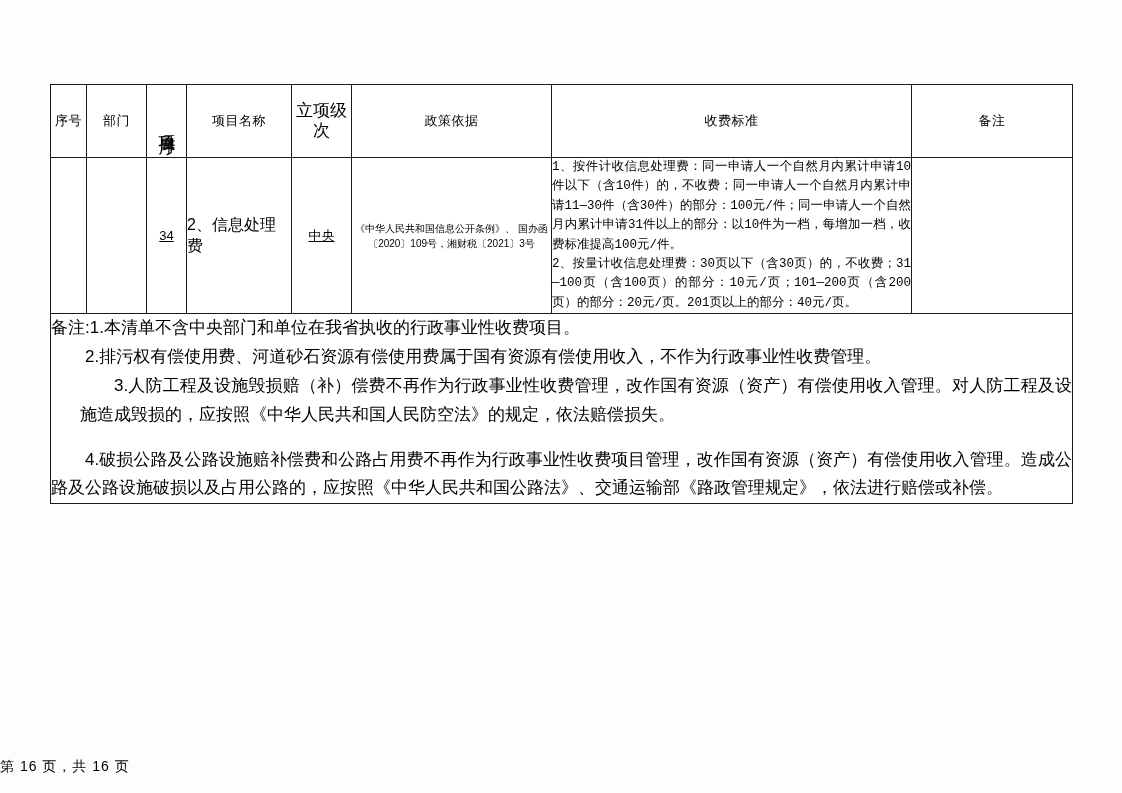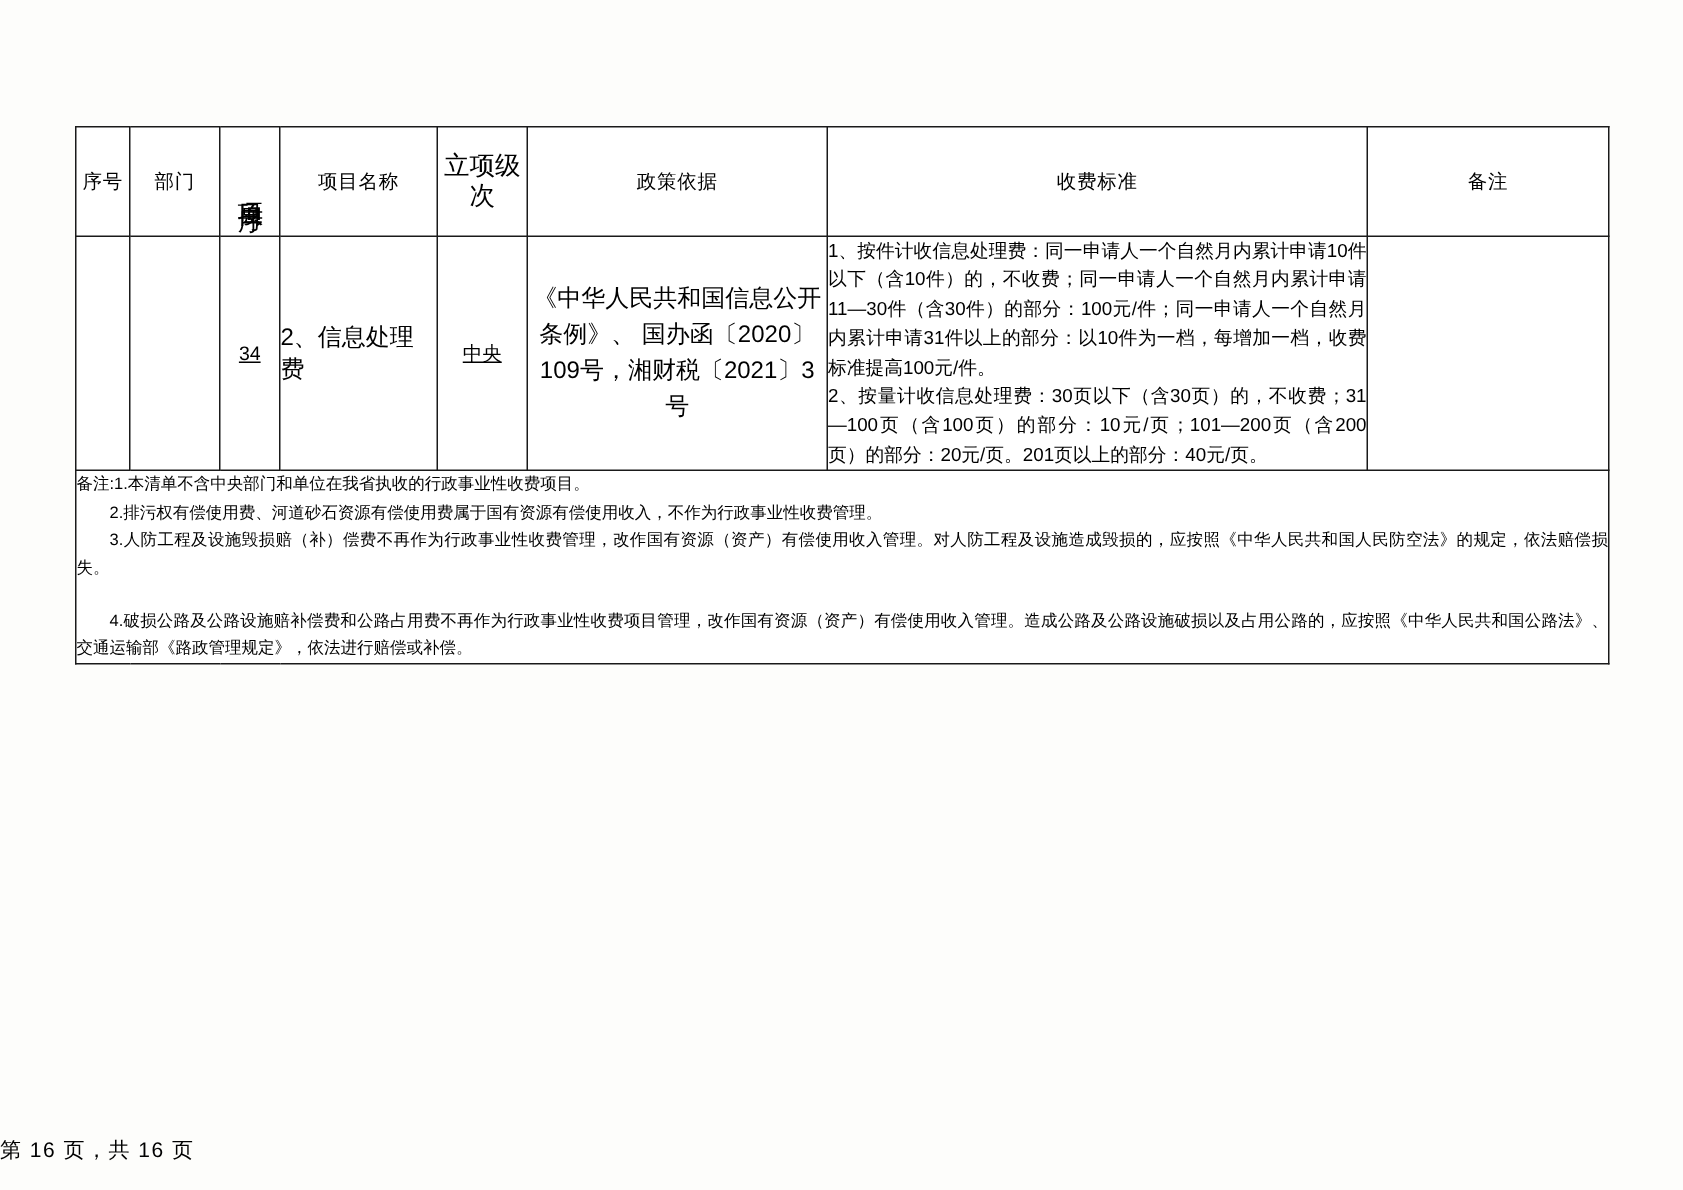--- a/index.html
+++ b/index.html
@@ -69,40 +69,41 @@
     font-size: 13px;
     vertical-align: middle;
     text-decoration: underline;
   }
   .c-itemname {
     font-size: 16px;
     padding-left: 4px;
     vertical-align: middle;
   }
   .c-policy {
-    font-size: 16px;
+    font-size: 10px;
     line-height: 1.5;
     text-align: center;
     padding: 4px 8px;
     vertical-align: middle;
   }
   .c-standard {
     font-size: 12.5px;
     line-height: 1.55;
     text-align: justify;
     padding: 6px 8px;
     vertical-align: middle;
   }
   .c-standard p {
     margin: 0;
     text-indent: 0;
+    font-family: Liberation Mono, monospace;
   }
   .notes-cell {
     padding: 8px 10px 12px 10px;
-    font-size: 11px;
+    font-size: 17px;
     line-height: 1.7;
     text-align: justify;
   }
   .notes-cell p {
     margin: 0;
   }
   .note-indent {
     text-indent: 0;
   }
   .footer {
@@ -167,21 +168,21 @@
           <td class="c-standard">
             <p>1、按件计收信息处理费：同一申请人一个自然月内累计申请10件以下（含10件）的，不收费；同一申请人一个自然月内累计申请11—30件（含30件）的部分：100元/件；同一申请人一个自然月内累计申请31件以上的部分：以10件为一档，每增加一档，收费标准提高100元/件。</p>
             <p>2、按量计收信息处理费：30页以下（含30页）的，不收费；31—100页（含100页）的部分：10元/页；101—200页（含200页）的部分：20元/页。201页以上的部分：40元/页。</p>
           </td>
           <td class="c-center"></td>
         </tr>
         <tr>
           <td class="notes-cell" colspan="8">
             <p>备注:1.本清单不含中央部门和单位在我省执收的行政事业性收费项目。</p>
             <p class="note-indent" style="text-indent:2em;">2.排污权有偿使用费、河道砂石资源有偿使用费属于国有资源有偿使用收入，不作为行政事业性收费管理。</p>
-            <p class="note-indent" style="text-indent:2em;">3.人防工程及设施毁损赔（补）偿费不再作为行政事业性收费管理，改作国有资源（资产）有偿使用收入管理。对人防工程及设施造成毁损的，应按照《中华人民共和国人民防空法》的规定，依法赔偿损失。</p>
+            <p class="note-indent" style="text-indent:2em;margin-left:29px;">3.人防工程及设施毁损赔（补）偿费不再作为行政事业性收费管理，改作国有资源（资产）有偿使用收入管理。对人防工程及设施造成毁损的，应按照《中华人民共和国人民防空法》的规定，依法赔偿损失。</p>
             <p class="note-indent" style="text-indent:2em;margin-top:16px;">4.破损公路及公路设施赔补偿费和公路占用费不再作为行政事业性收费项目管理，改作国有资源（资产）有偿使用收入管理。造成公路及公路设施破损以及占用公路的，应按照《中华人民共和国公路法》、交通运输部《路政管理规定》，依法进行赔偿或补偿。</p>
           </td>
         </tr>
       </tbody>
     </table>
   </div>
 
   <div class="footer">第 16 页，共 16 页</div>
 
 </div>

